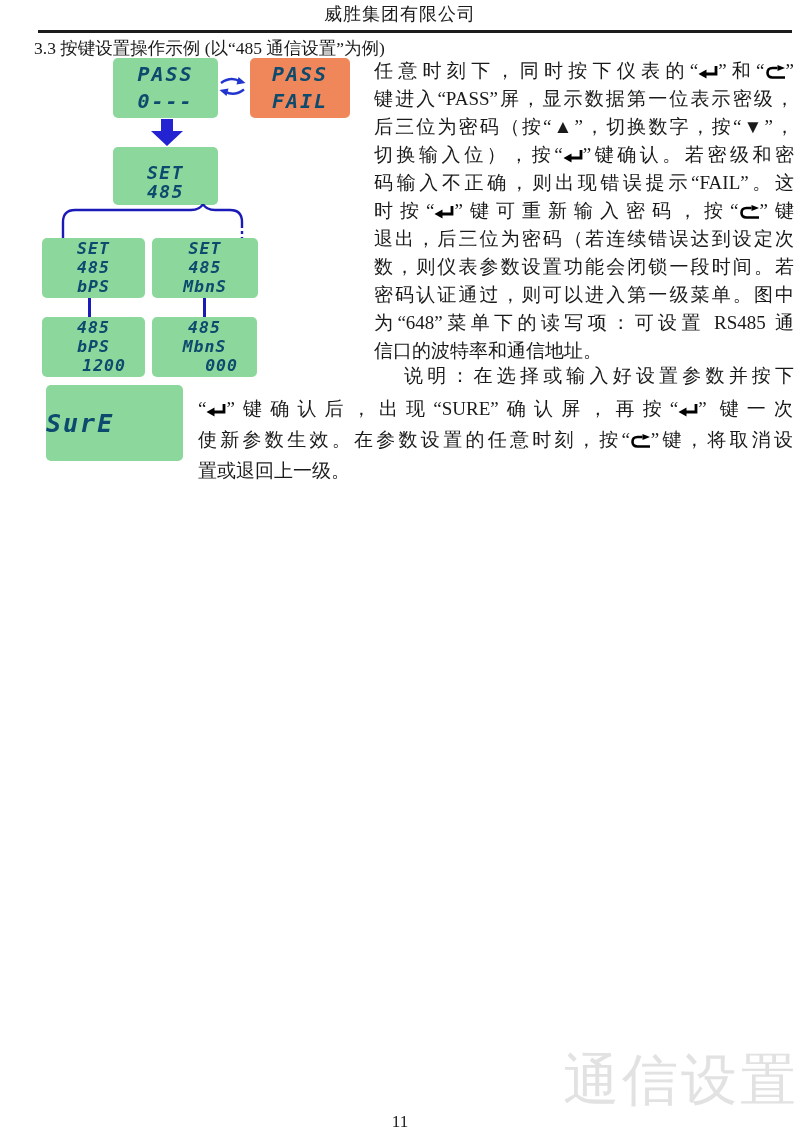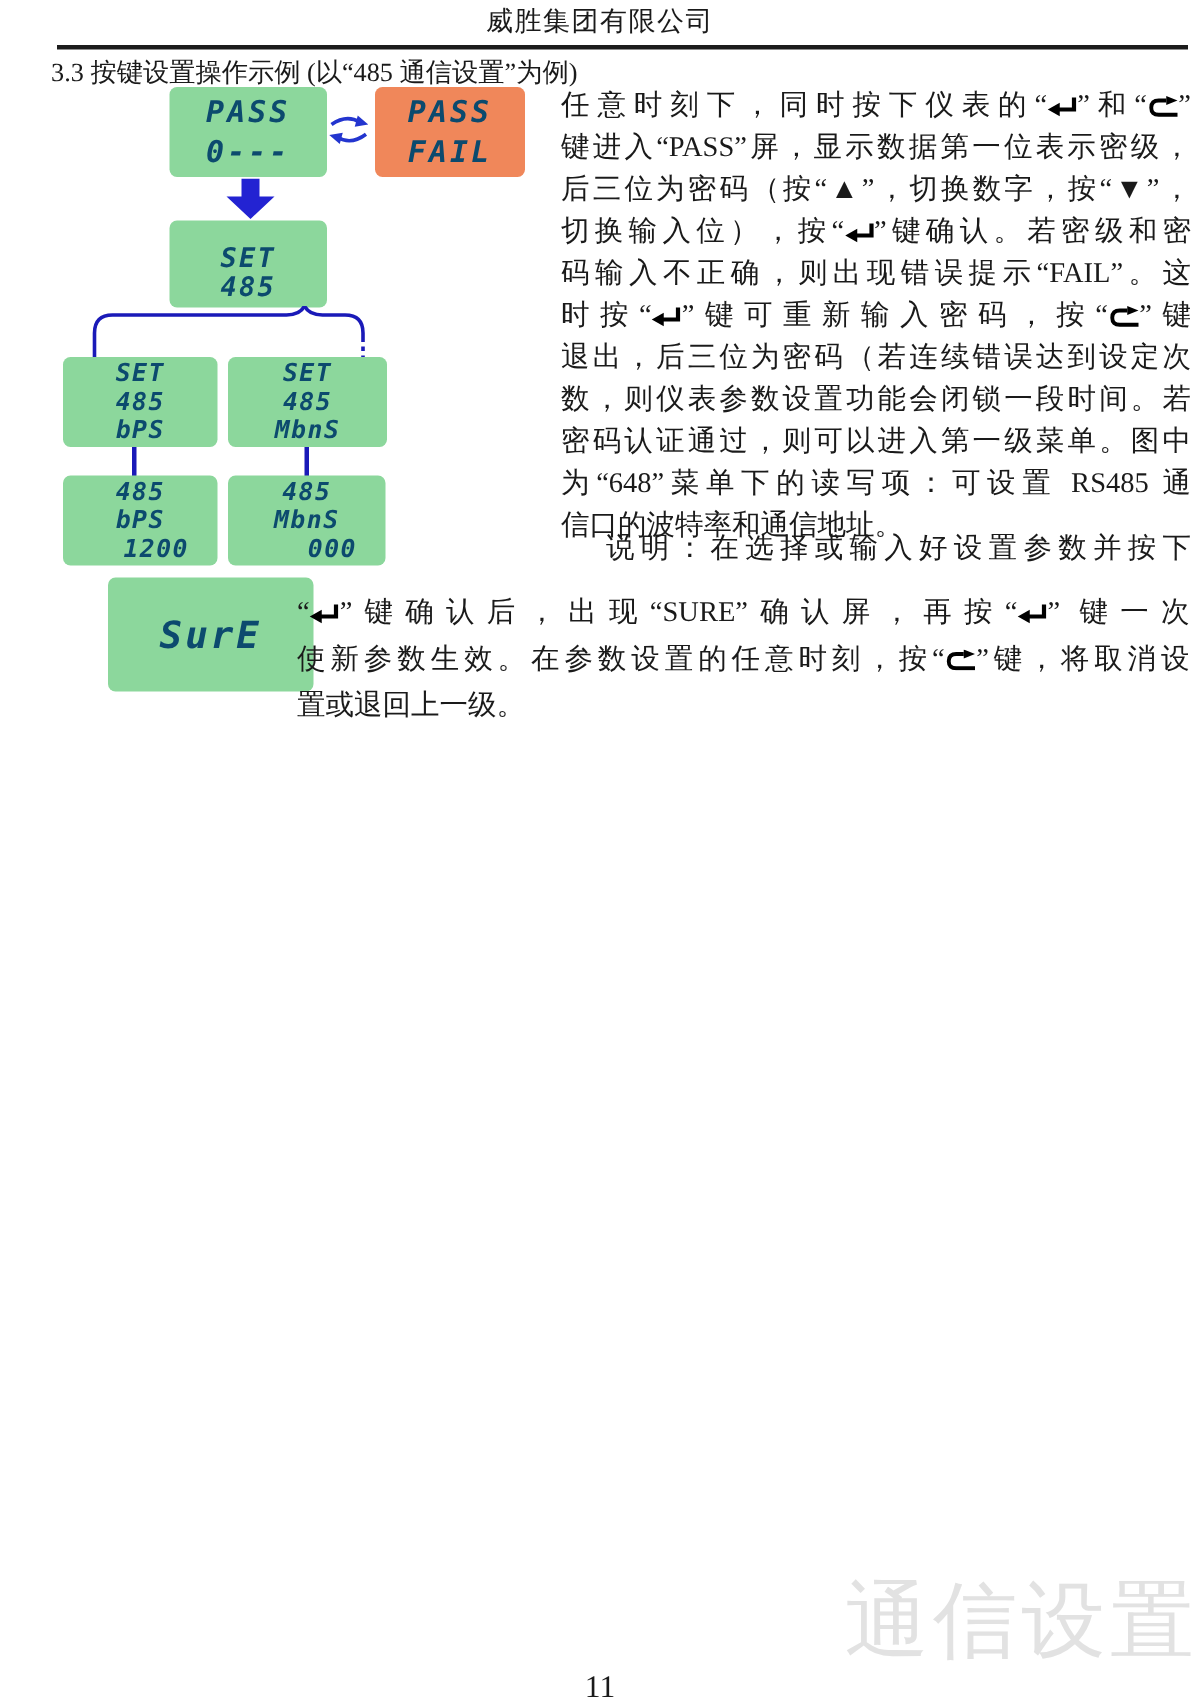--- a/index.html
+++ b/index.html
@@ -13,21 +13,21 @@
   .lcd{position:absolute;border-radius:5px;background:#8cd79c;
        font-family:"DejaVu Sans Mono",monospace;font-weight:bold;color:#0c4a6e;font-style:italic;}
   .lcd.orange{background:#f0875a;}
   .lcdline{text-align:center;letter-spacing:2px;}
   .lcd2 .lcdline{font-size:20px;line-height:27px;}
   .lcd2{padding-top:3px;box-sizing:border-box;}
   .lcdm .lcdline{font-size:18px;line-height:19px;letter-spacing:1.5px;}
   .lcd3 .lcdline{font-size:16.5px;line-height:19px;letter-spacing:1px;}
   .lcd3{padding-top:1px;box-sizing:border-box;}
   .lcdline.r{text-align:right;padding-right:19px;}
-  .lcd-sure{display:flex;align-items:center;justify-content:center;font-size:25px;letter-spacing:2px;margin-left:26px;}
+  .lcd-sure{display:flex;align-items:center;justify-content:flex-start;font-size:25px;letter-spacing:2px;}
 
   .b1{left:113px;top:58px;width:105px;height:60px;}
   .bo{left:250px;top:58px;width:100px;height:60px;}
   .b2{left:113px;top:147px;width:105px;height:58px;padding-top:16px;box-sizing:border-box;}
   .b3{left:42px;top:238px;width:103px;height:60px;}
   .b4{left:152px;top:238px;width:106px;height:60px;}
   .b5{left:42px;top:317px;width:103px;height:60px;}
   .b6{left:152px;top:317px;width:105px;height:60px;}
   .b7{left:46px;top:385px;width:137px;height:76px;}
 
@@ -39,21 +39,21 @@
   .vl-l{left:88px;top:298px;height:20px;}
   .vl-r{left:203px;top:298px;height:20px;}
 
   
   .bline{position:absolute;font-size:19px;line-height:28px;white-space:normal;}
   .bline.jst{text-align:justify;text-align-last:justify;}
   .icn{display:inline-block;vertical-align:-2px;line-height:0;}
 
   .watermark{position:absolute;left:563px;top:1043px;font-family:"Liberation Sans","DejaVu Sans",sans-serif;
              font-weight:100;font-size:56px;color:#e2e2e2;letter-spacing:3px;white-space:nowrap;}
-  .pagenum{position:absolute;left:0;top:1112px;width:100%;text-align:center;font-size:21px;}
+  .pagenum{position:absolute;left:0;top:1112px;width:100%;text-align:center;font-size:17px;}
 </style>
 </head>
 <body>
 
 <div class="page">
 
   <div class="hdr">威胜集团有限公司</div>
   <div class="hdr-rule"></div>
   <div class="sec-title">3.3  按键设置操作示例 (以“485 通信设置”为例)</div>
 
@@ -148,21 +148,21 @@
             <polygon points="8.5,4.5 8.5,13.5 0.5,9" fill="#000"></polygon>
           </svg></span>”键可重新输入密码，按“<span class="icn"><svg width="21" height="14" viewBox="0 0 21 14">
             <path d="M20 12.5 H7.5 Q2.5 12.5 2.5 7.75 Q2.5 3 7.5 3 H12.5" fill="none" stroke="#000" stroke-width="2.6"></path>
             <polygon points="12.5,0 12.5,6 20,3" fill="#000"></polygon>
           </svg></span>”键</div>
       <div class="bline jst" style="top: 225px; left: 374px; width: 420px;">退出，后三位为密码（若连续错误达到设定次</div>
       <div class="bline jst" style="top: 253px; left: 374px; width: 420px;">数，则仪表参数设置功能会闭锁一段时间。若</div>
       <div class="bline jst" style="top: 281px; left: 374px; width: 420px;">密码认证通过，则可以进入第一级菜单。图中</div>
       <div class="bline jst" style="top: 309px; left: 374px; width: 420px;">为“648”菜单下的读写项：可设置 RS485 通</div>
       <div class="bline" style="top: 337px; left: 374px; width: 420px;">信口的波特率和通信地址。</div>
-      <div class="bline jst" style="top: 352px; left: 374px; width: 420px; text-indent: 30px;">说明：在选择或输入好设置参数并按下</div>
+      <div class="bline jst" style="top: 362px; left: 374px; width: 420px; text-indent: 30px;">说明：在选择或输入好设置参数并按下</div>
     </div>
   <div id="wideLines">
       <div class="bline jst" style="top: 395px; left: 198px; width: 595px;">“<span class="icn"><svg width="20" height="14" viewBox="0 0 20 14">
             <path d="M18 1 V9 H8" fill="none" stroke="#000" stroke-width="2.8"></path>
             <polygon points="8.5,4.5 8.5,13.5 0.5,9" fill="#000"></polygon>
           </svg></span>”键确认后，出现“SURE”确认屏，再按“<span class="icn"><svg width="20" height="14" viewBox="0 0 20 14">
             <path d="M18 1 V9 H8" fill="none" stroke="#000" stroke-width="2.8"></path>
             <polygon points="8.5,4.5 8.5,13.5 0.5,9" fill="#000"></polygon>
           </svg></span>”  键一次</div>
       <div class="bline jst" style="top: 426px; left: 198px; width: 595px;">使新参数生效。在参数设置的任意时刻，按“<span class="icn"><svg width="21" height="14" viewBox="0 0 21 14">

